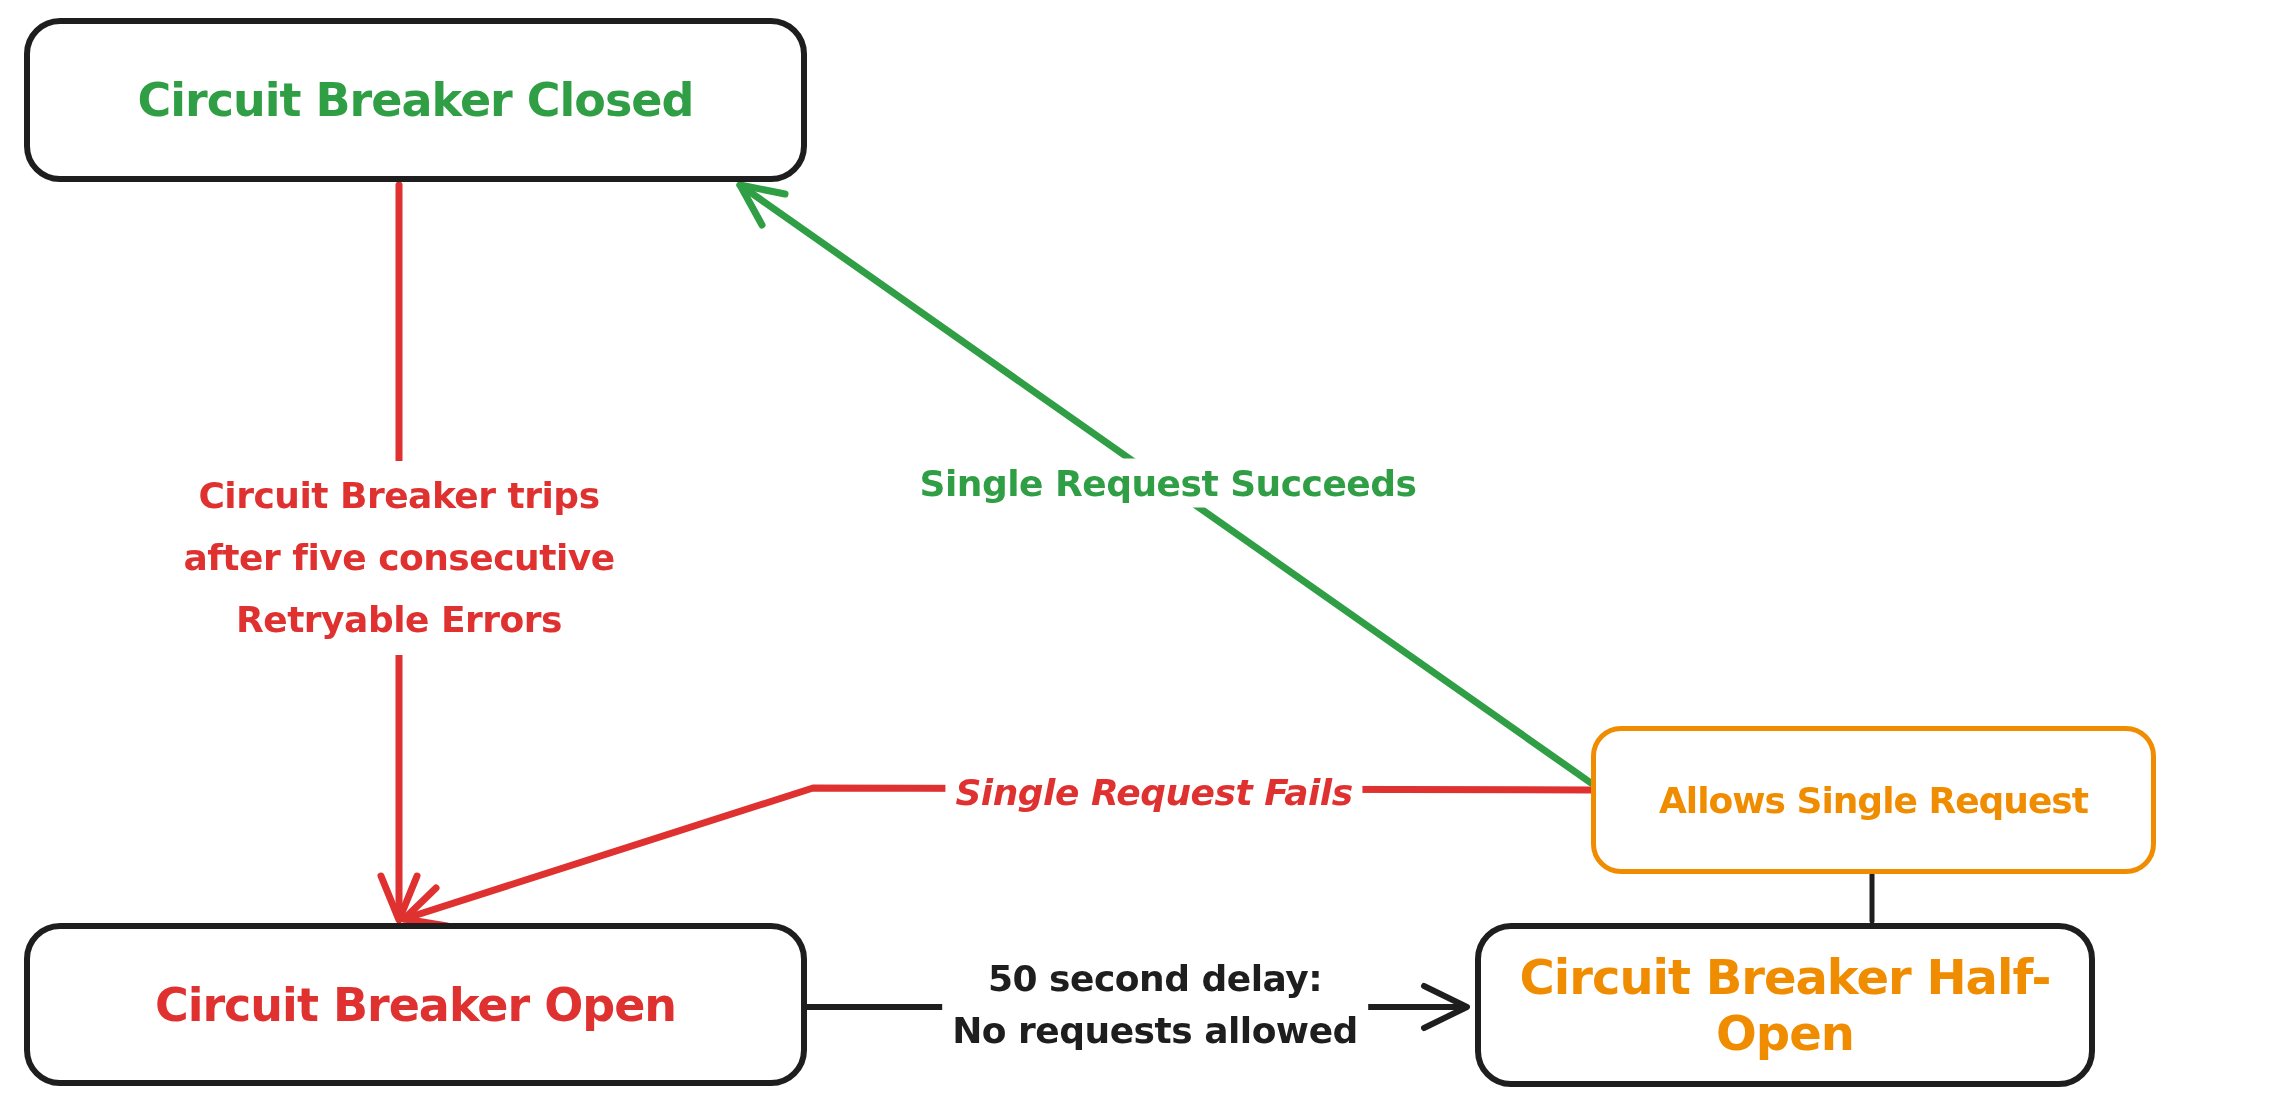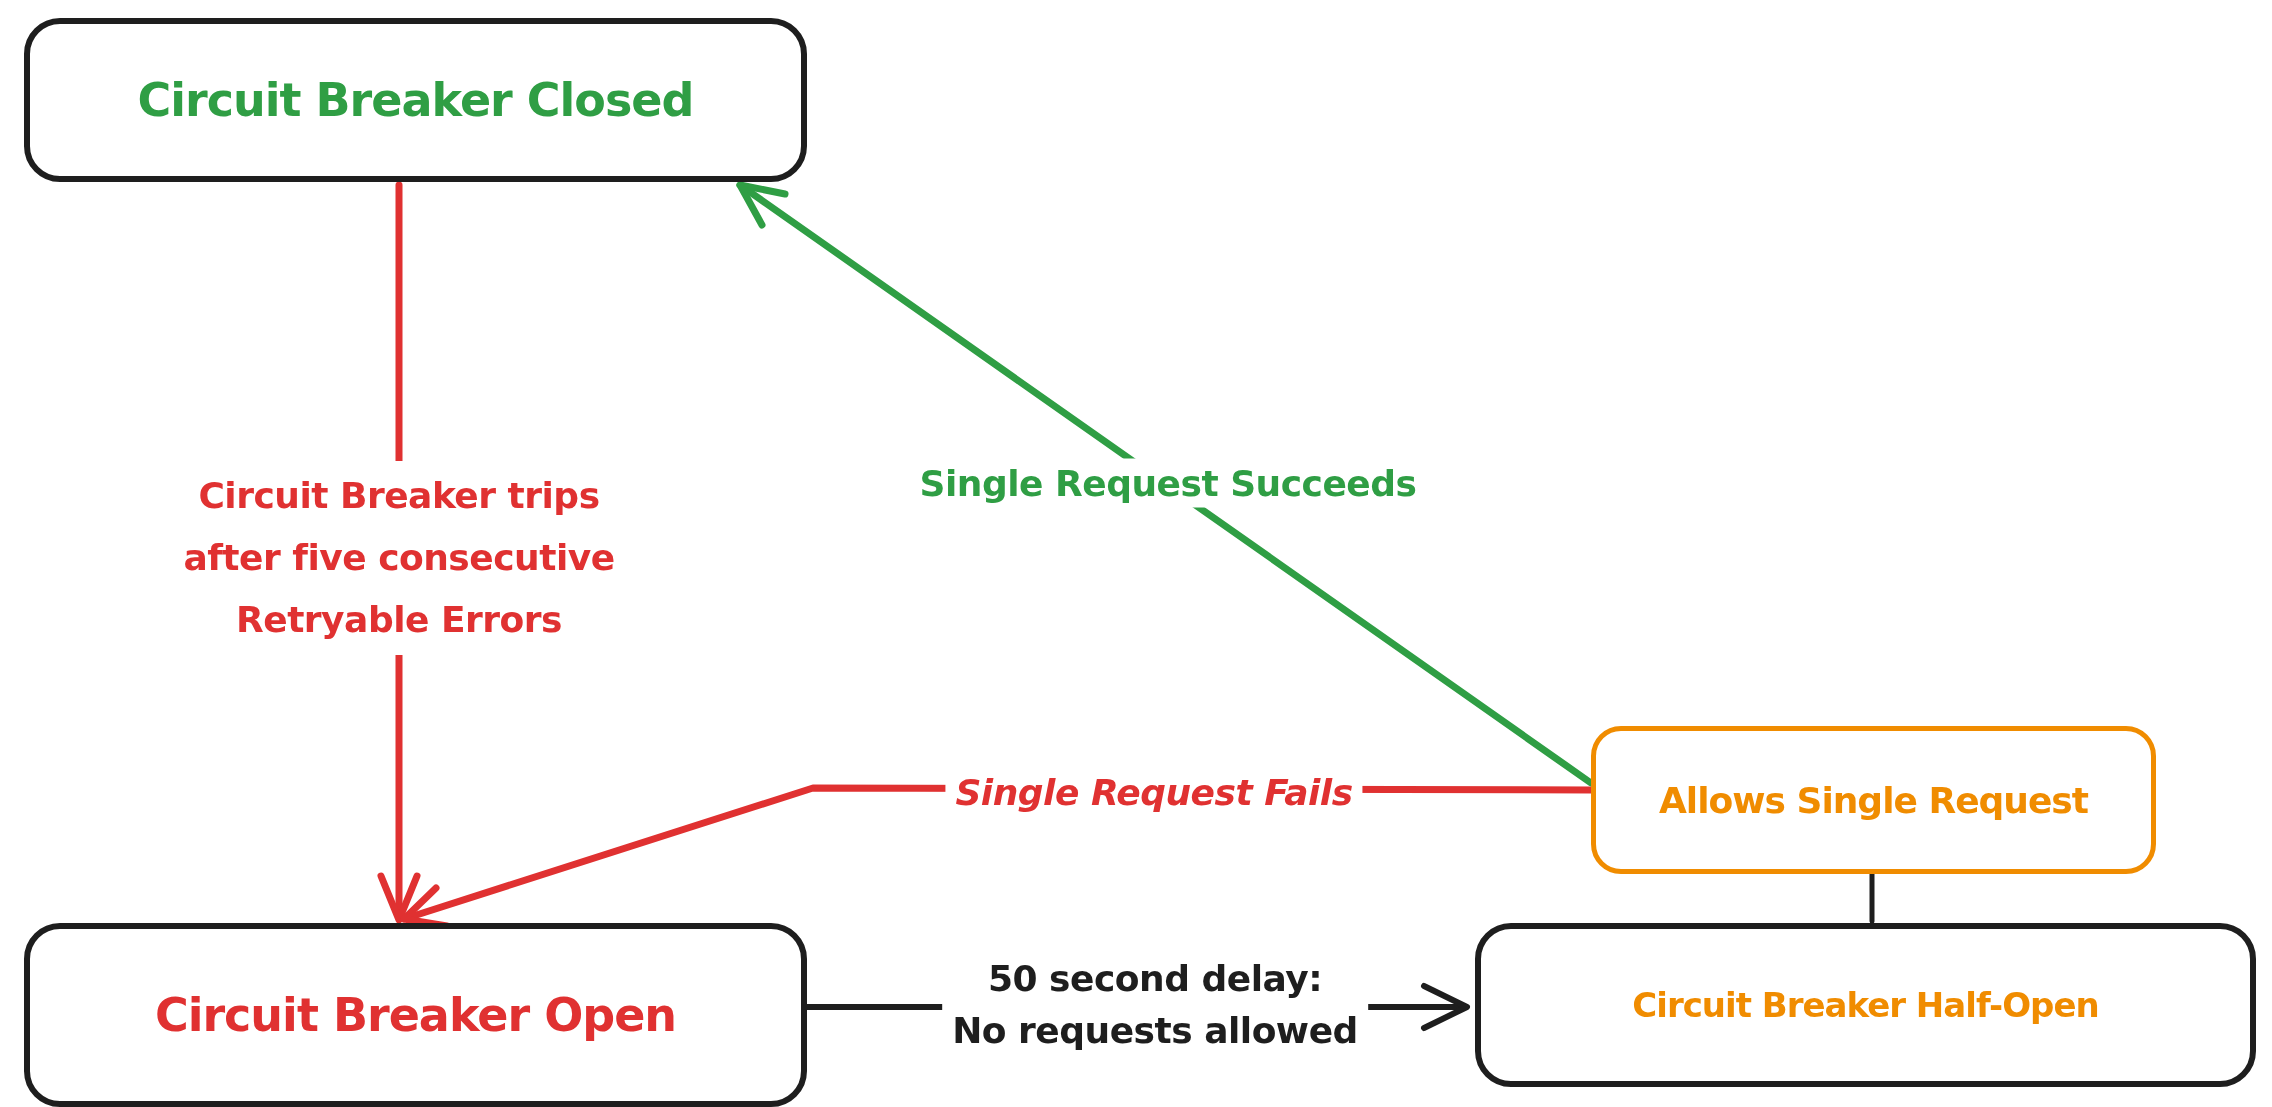--- a/index.html
+++ b/index.html
@@ -33,22 +33,22 @@
     justify-content: center;
     background: var(--bg);
     border: 6px solid var(--ink);
     border-radius: 36px;
     z-index: 2;
     font-weight: bold;
     letter-spacing: -1px;
     text-align: center;
   }
   .node-closed  { left: 24px;  top: 18px;  width: 783px; height: 164px; color: var(--green); font-size: 46px; text-align: right; }
-  .node-open    { left: 24px;  top: 923px; width: 783px; height: 184px; color: var(--red);   font-size: 46px; }
-  .node-half    { left: 1475px; top: 923px; width: 781px; height: 164px; color: var(--orange); font-size: 34px; }
+  .node-open    { left: 24px;  top: 923px; width: 783px; height: 163px; color: var(--red);   font-size: 46px; }
+  .node-half    { left: 1475px; top: 923px; width: 620px; height: 164px; color: var(--orange); font-size: 48px; }
   .node-allows  {
     left: 1591px; top: 726px; width: 565px; height: 148px;
     color: var(--orange);
     border: 5px solid var(--orange);
     border-radius: 30px;
     font-size: 36px;
   }
   .edge-label {
     position: absolute;
     transform: translate(-50%, -50%);

